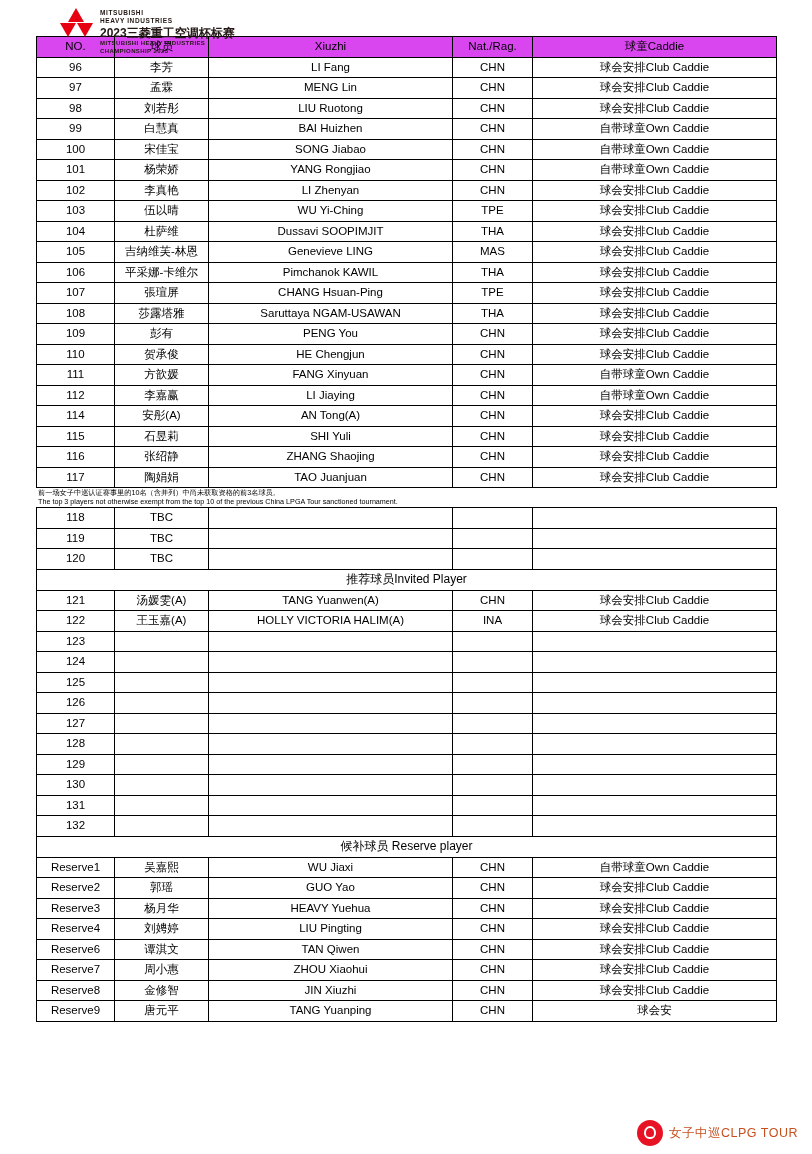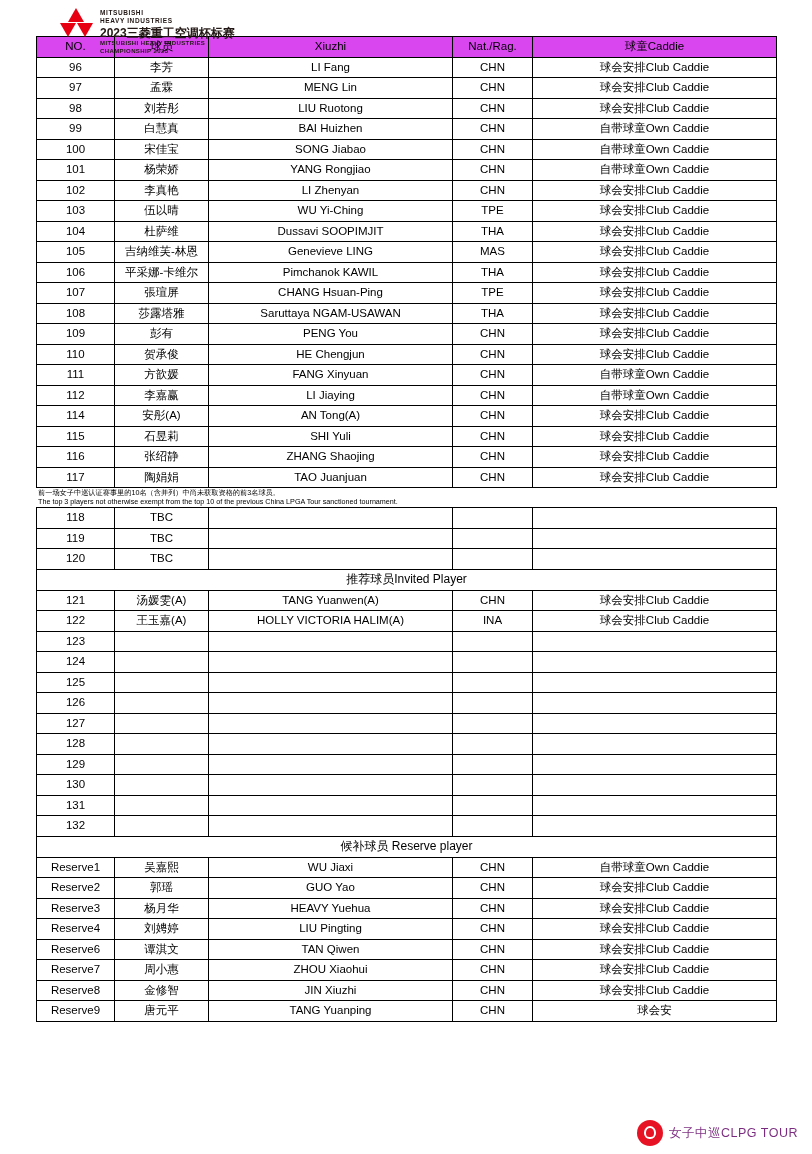--- a/index.html
+++ b/index.html
@@ -152,21 +152,21 @@
     left: 7px;
     top: 6px;
     width: 12px;
     height: 13px;
     border: 2px solid #fff;
     border-radius: 50% 50% 45% 45%;
     box-sizing: border-box;
   }
   .wm-text {
     font-size: 12.5px;
-    color: #701a75;
+    color: #c2410c;
     letter-spacing: 0.5px;
     white-space: nowrap;
   }
 </style>
 </head>
 <body>
 
 <div class="page">
 
   <div class="header">

